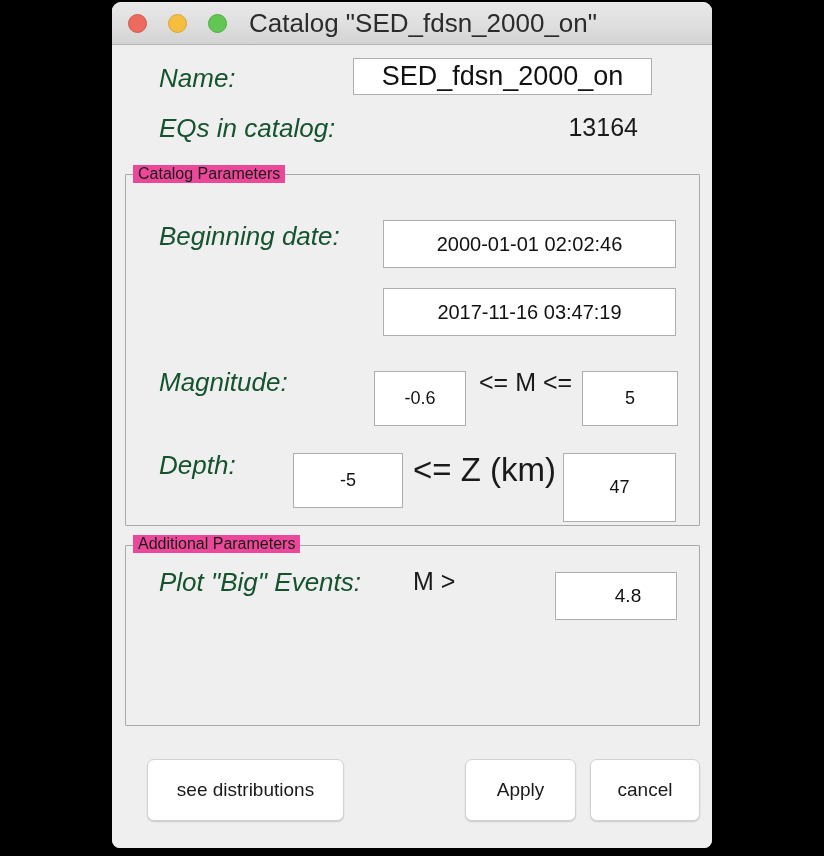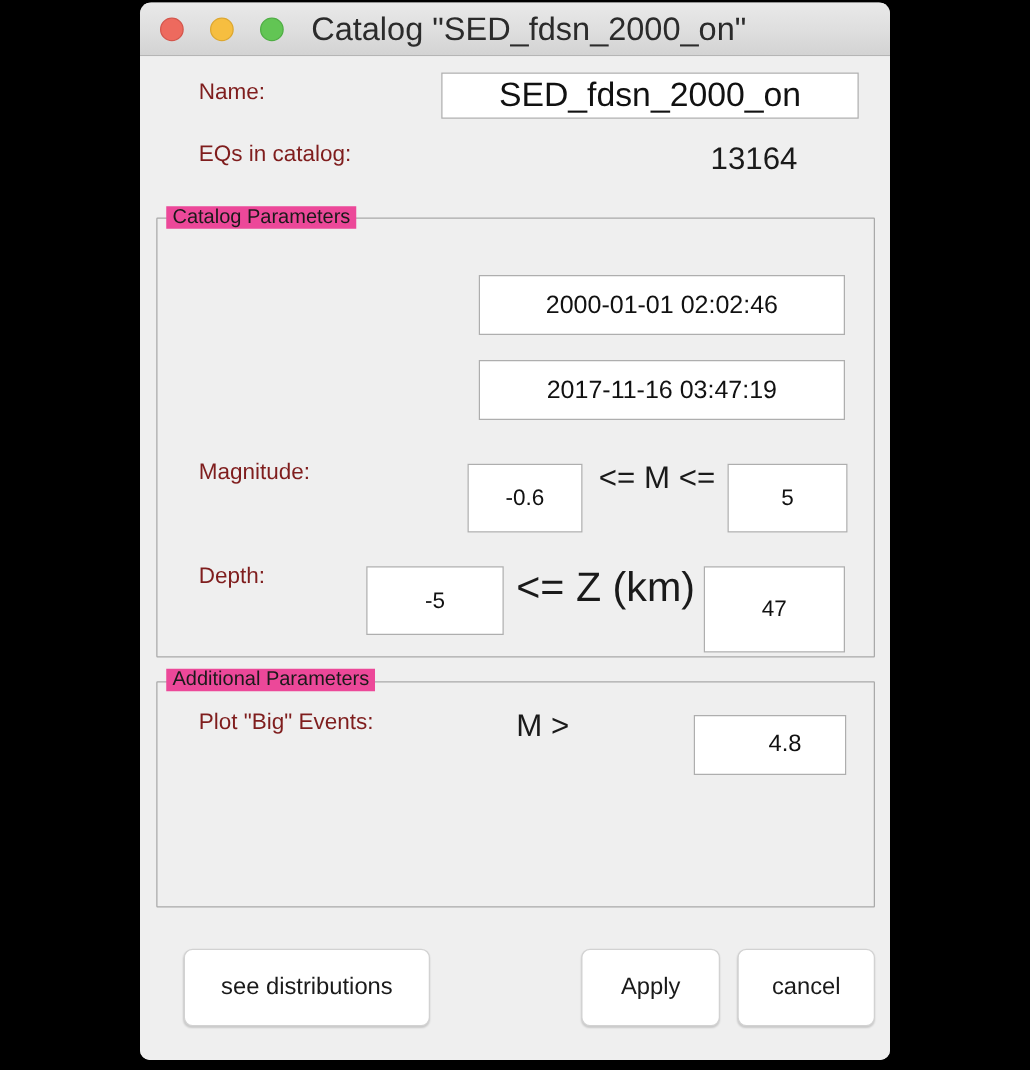--- a/index.html
+++ b/index.html
@@ -70,23 +70,24 @@
     position: absolute;
     left: 0;
     top: 43px;
     width: 600px;
     height: 803px;
     background: #efefef;
   }
 
   .label {
     position: absolute;
-    font-size: 18px;
-    color: #7f1d1d;
+    font-size: 26px;
+    color: #14532d;
     white-space: nowrap;
+    font-style: italic;
   }
   .value-text {
     position: absolute;
     font-size: 25px;
     color: #1a1a1a;
     white-space: nowrap;
   }
 
   .field {
     position: absolute;
@@ -143,28 +144,29 @@
   <div id="titlebar">
     <div class="traffic" id="tl-close"></div>
     <div class="traffic" id="tl-min"></div>
     <div class="traffic" id="tl-zoom"></div>
     <div id="title-text">Catalog "SED_fdsn_2000_on"</div>
   </div>
 
   <div id="content">
 
     <div class="label" style="left:47px; top:18px;">Name:</div>
-    <div class="field" style="left:241px; top:13px; width:334px; height:37px; font-size:27px;">SED_fdsn_2000_on</div>
+    <div class="field" style="left:241px; top:13px; width:299px; height:37px; font-size:27px;">SED_fdsn_2000_on</div>
 
     <div class="label" style="left:47px; top:68px;">EQs in catalog:</div>
     <div class="value-text" style="left:444px; top:68px; width:82px; text-align:right;">13164</div>
 
     <div class="groupbox" style="left:13px; top:129px; width:575px; height:352px;"></div>
     <div class="group-legend" style="left:21px; top:120px;">Catalog Parameters</div>
 
+    <div class="label" style="left:47px; top:176px;">Beginning date:</div>
     <div class="field" style="left:271px; top:175px; width:293px; height:48px; font-size:20px;">2000-01-01 02:02:46</div>
 
     <div class="field" style="left:271px; top:243px; width:293px; height:48px; font-size:20px;">2017-11-16 03:47:19</div>
 
     <div class="label" style="left:47px; top:322px;">Magnitude:</div>
     <div class="field" style="left:262px; top:326px; width:92px; height:55px; font-size:18px;">-0.6</div>
     <div class="value-text" style="left:367px; top:323px; font-size:25px;">&lt;= M &lt;=</div>
     <div class="field" style="left:470px; top:326px; width:96px; height:55px; font-size:18px;">5</div>
 
     <div class="label" style="left:47px; top:405px;">Depth:</div>

